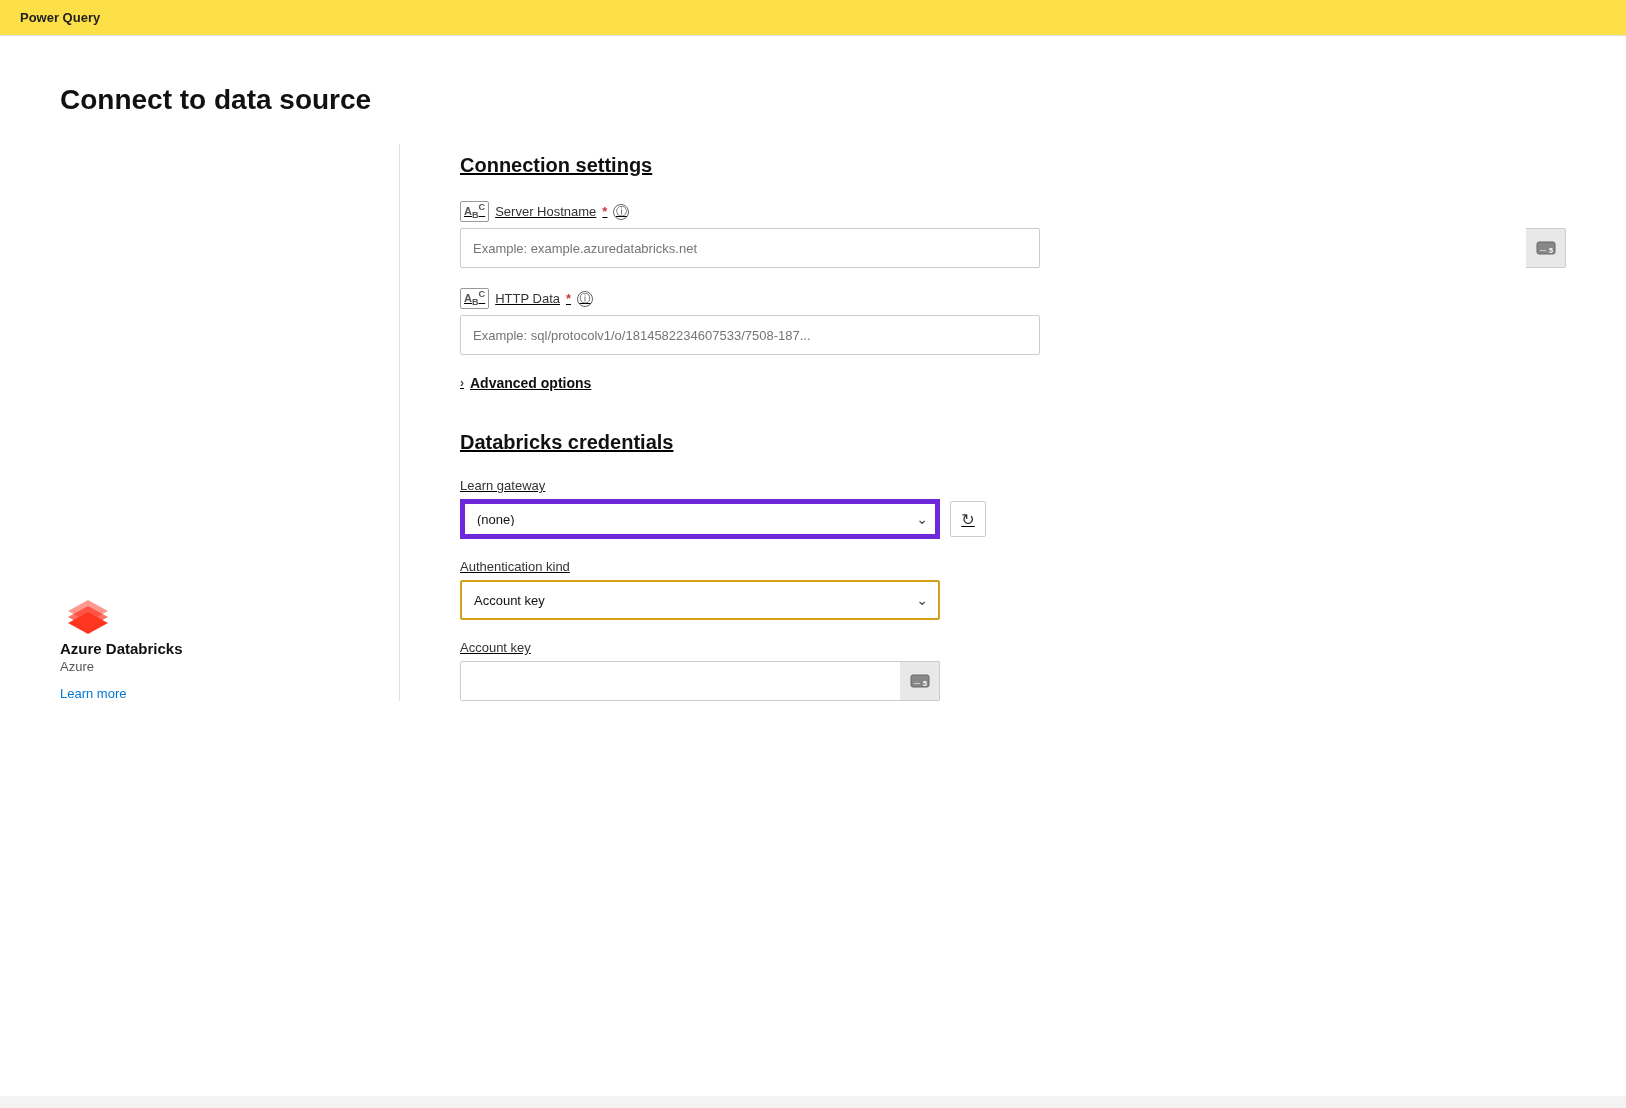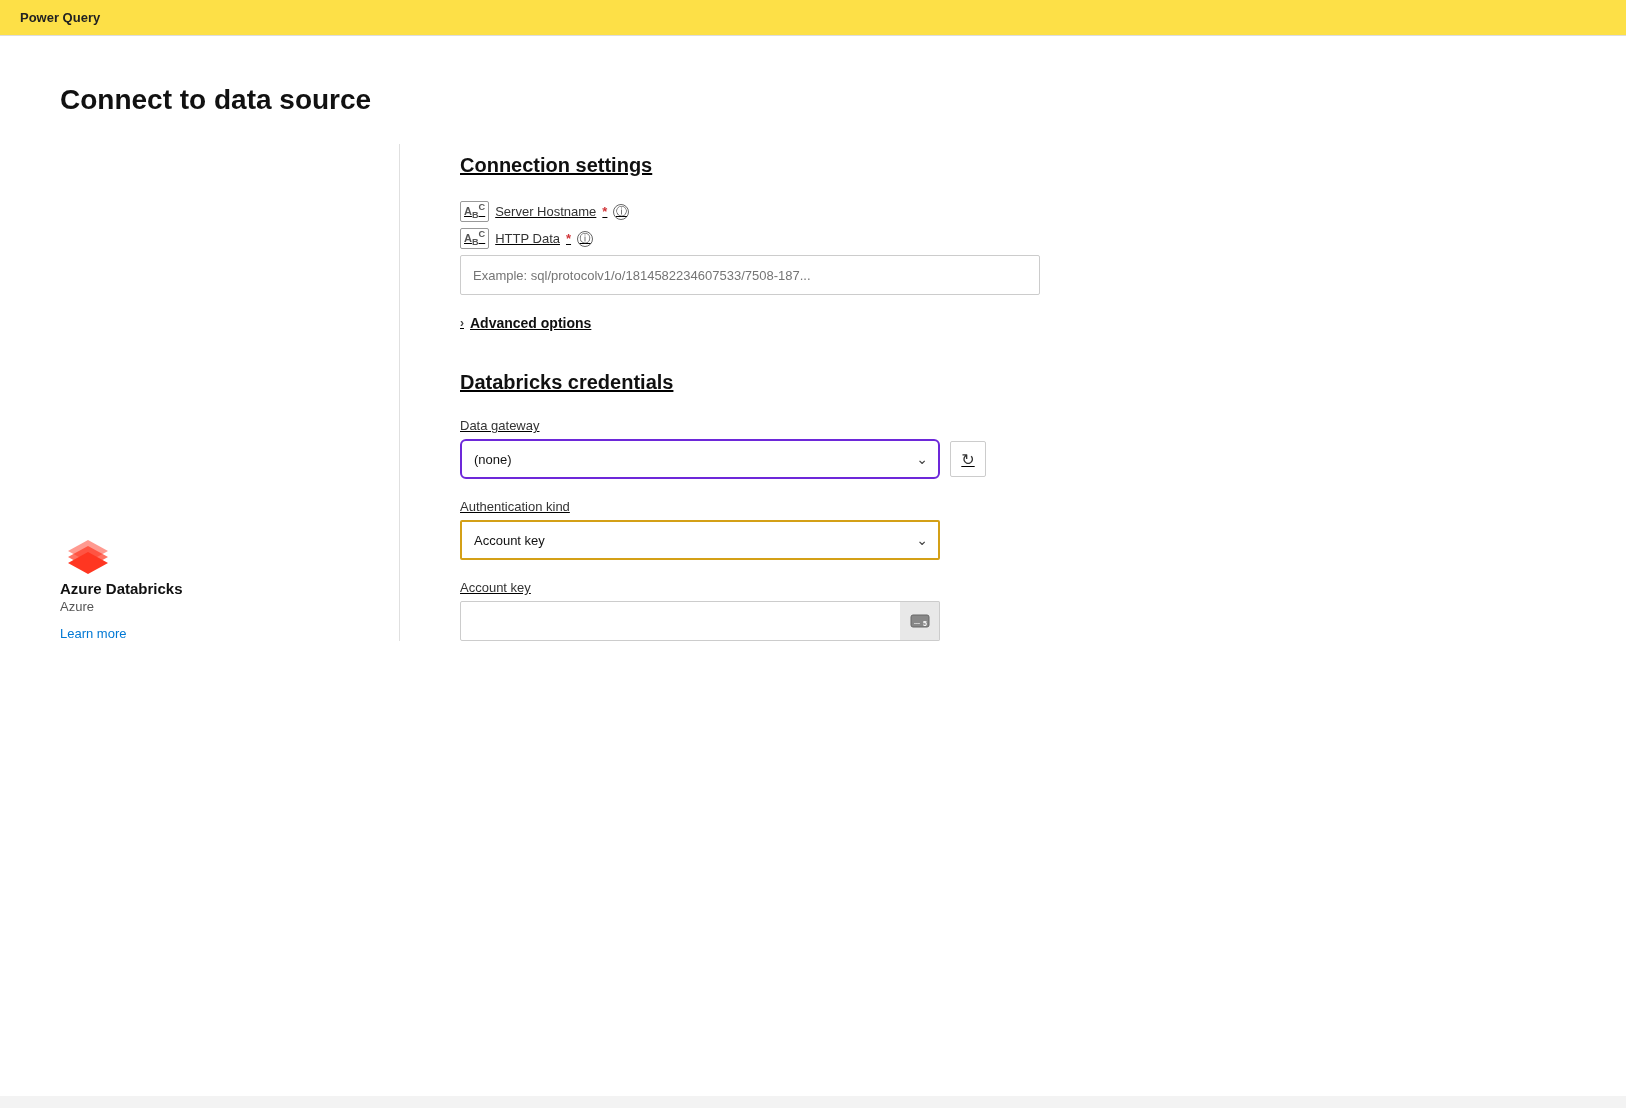--- a/index.html
+++ b/index.html
@@ -155,22 +155,22 @@
     .dropdown-wrapper {
       position: relative;
       margin-bottom: 20px;
       display: flex;
       align-items: center;
       gap: 10px;
     }
     .dropdown {
       width: 480px;
       height: 40px;
-      border: 2px solid #6d28d9;
-      border-radius: 6px;
+      border: 5px solid #6d28d9;
+      border-radius: 0;
       padding: 8px 40px 8px 12px;
       font-size: 13px;
       color: #111;
       background: #fff;
       appearance: none;
       cursor: pointer;
       outline: none;
     }
     .dropdown-container {
       position: relative;
@@ -256,41 +256,51 @@
     <div class="right-panel">
 
       <h2 class="section-title">Connection settings</h2>
 
       <div class="field-label">
         <span class="abc-icon">A<sub>B</sub><sup>C</sup></span>
         <span>Server Hostname</span>
         <span class="required">*</span>
         <span class="info-icon" title="More info">ⓘ</span>
       </div>
+      <div class="input-wrapper">
+        <input type="text" class="text-input" value="" placeholder="Example: example.azuredatabricks.net" style="">
+        <div class="input-icon-btn">
+          <svg width="20" height="16" viewBox="0 0 20 16">
+            <rect x="1" y="2" width="18" height="12" rx="2" fill="#888" stroke="#666" stroke-width="1"></rect>
+            <text x="4" y="11" font-size="7" fill="white" font-weight="bold">...</text>
+            <text x="13" y="13" font-size="7" fill="white" font-weight="bold">5</text>
+          </svg>
+        </div>
+      </div>
 
       <div class="field-label">
         <span class="abc-icon">A<sub>B</sub><sup>C</sup></span>
         <span>HTTP Data</span>
         <span class="required">*</span>
         <span class="info-icon" title="More info">ⓘ</span>
       </div>
       <div class="input-wrapper">
         <input type="text" class="text-input" value="" placeholder="Example: sql/protocolv1/o/1814582234607533/7508-187..." style="">
       </div>
 
       <div class="advanced-options">
         <span class="chevron-right">›</span>
         <span>Advanced options</span>
       </div>
 
       <div class="credentials-section">
         <h2 class="section-title">Databricks credentials</h2>
 
         <div class="field-label">
-          <span>Data gateway</span>
+          <span>Learn gateway</span>
         </div>
         <div class="dropdown-wrapper">
           <div class="dropdown-container">
             <select class="dropdown">
               <option>(none)</option>
             </select>
             <span class="dropdown-chevron">⌄</span>
           </div>
           <button class="refresh-btn" title="Refresh">↻</button>
         </div>

